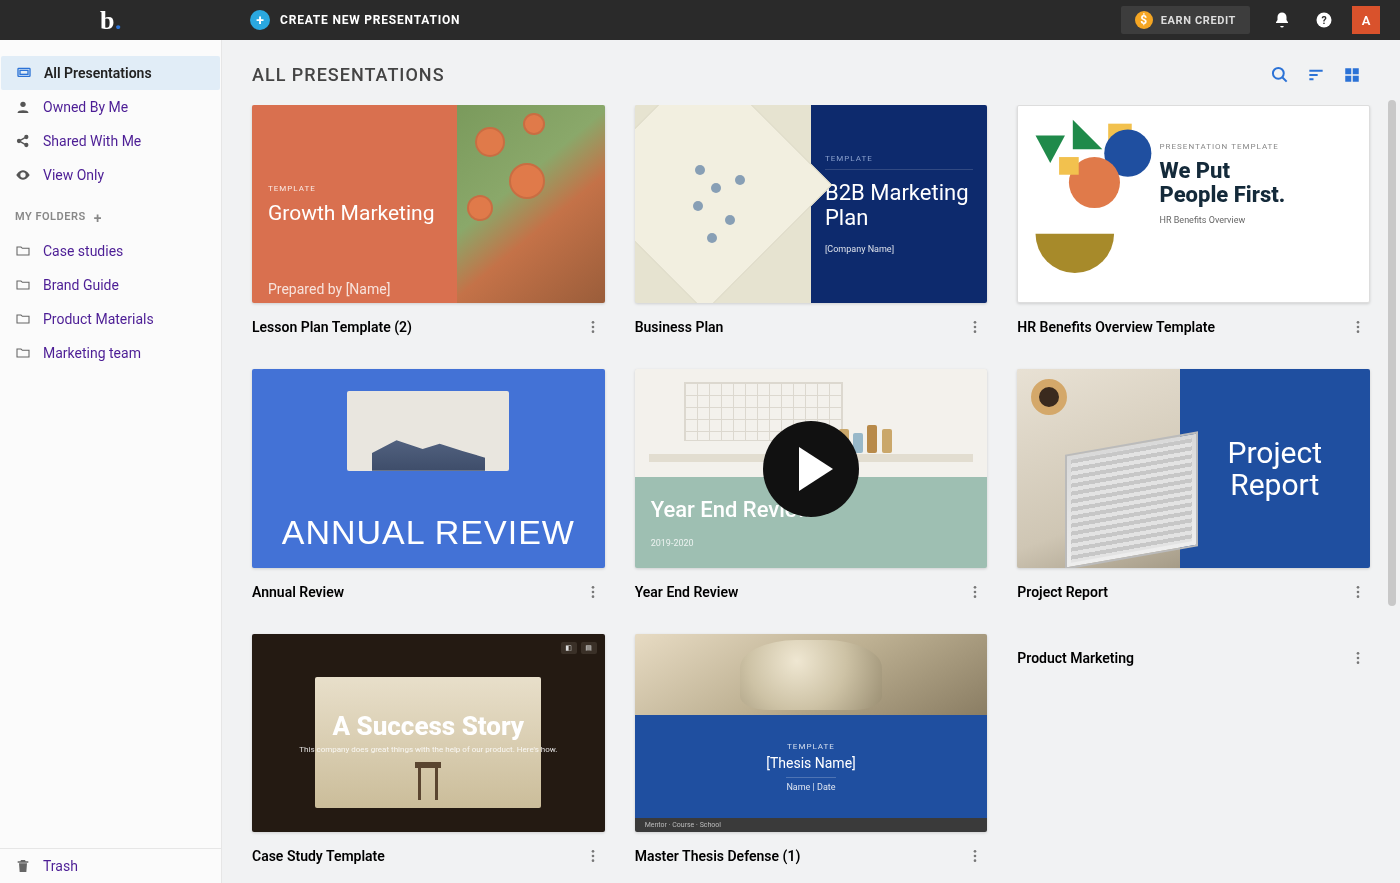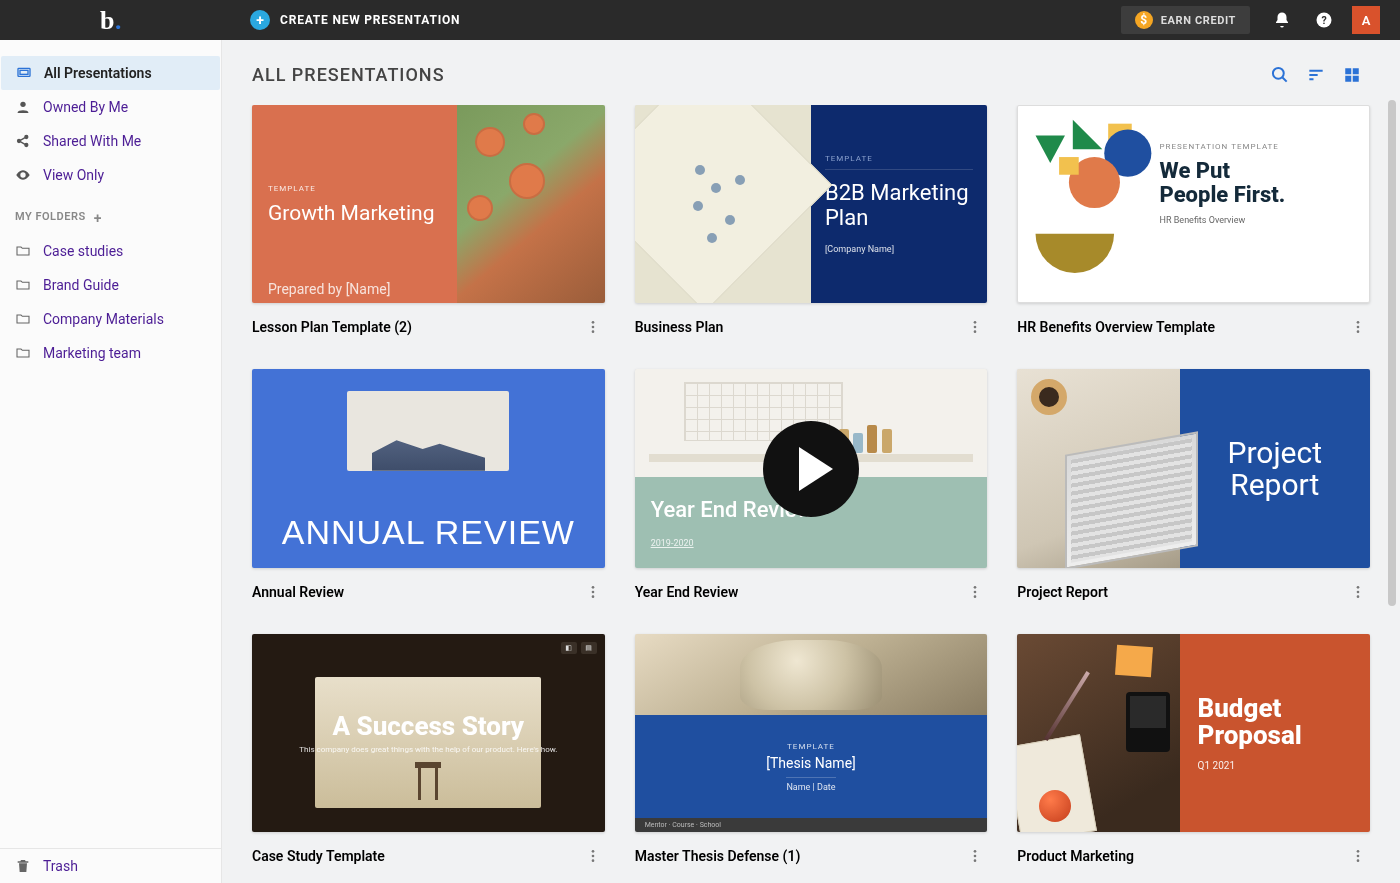--- a/index.html
+++ b/index.html
@@ -82,21 +82,21 @@
   .t4-arm { width:70%; height:55%; background:linear-gradient(#5a6a88,#3e4d6a); clip-path:polygon(0 60%,22% 30%,45% 50%,60% 38%,80% 55%,100% 70%,100% 100%,0 100%);}
   .t4 .big { font-family: Impact, 'Arial Black', sans-serif; font-size:34px; letter-spacing:1px; }
 
   .t5 { display:flex; flex-direction:column; }
   .t5-top { flex:1; background:#f3f1ec; position:relative; }
   .t5-wall { position:absolute; left:14%; top:12%; width:45%; height:55%; background:repeating-linear-gradient(#dcd8cf 0 1px, transparent 1px 12px), repeating-linear-gradient(90deg,#dcd8cf 0 1px, transparent 1px 12px); border:1px solid #dcd8cf; }
   .t5-shelf { position:absolute; left:4%; bottom:14%; width:92%; height:8px; background:#e2ddd0; }
   .bottle { position:absolute; bottom:22%; width:10px; height:24px; background:#caa76a; border-radius:2px;}
   .t5-bot { height:46%; background:#9ebfb2; color:#fff; padding:10px 16px; display:flex; flex-direction:column; justify-content:center;}
   .t5-bot .big { font-size:22px; font-weight:500;}
-  .t5-bot .foot { font-size:9px; margin-top:16px; opacity:.8;text-decoration:underline;}
+  .t5-bot .foot { font-size:9px; margin-top:16px; opacity:.8;}
   .play { position:absolute; left:50%; top:50%; width:96px; height:96px; margin:-48px 0 0 -48px; border-radius:50%; background:#111; display:flex; align-items:center; justify-content:center;}
   .play::after { content:''; display:block; margin-left:10px; border-left:34px solid #fff; border-top:22px solid transparent; border-bottom:22px solid transparent;}
 
   .t6 { display:flex; }
   .t6-left { width:46%; background:linear-gradient(160deg,#e8e1d4 0%, #cfc6b4 70%, #a59b87 100%); position:relative; }
   .laptop { position:absolute; right:-18px; bottom:10px; width:82%; height:58%; background:linear-gradient(#d9d9d9,#eee); transform:skewY(-10deg); border:2px solid #bbb; }
   .lap-keys { position:absolute; inset:4px; background:repeating-linear-gradient(#c7c7c7 0 4px, #e3e3e3 4px 8px);}
   .mug { position:absolute; top:10px; left:14px; width:36px; height:36px; border-radius:50%; background:#3a2a1e; border:8px solid #d4a86a;}
   .t6-right { flex:1; background:#1f4fa0; color:#fff; display:flex; align-items:center; justify-content:center; padding:0 12px; font-family:Georgia,'Times New Roman',serif; text-align:center;}
   .t6-right .big { font-size:30px; line-height:1.05;}
@@ -215,21 +215,21 @@
     <div class="nav-item">
       <svg viewBox="0 0 24 24" fill="none" stroke="#666" stroke-width="1.6">
           <path d="M3 6h6l2 2h10v10H3z"></path>
         </svg>
       <span>Brand Guide</span>
     </div>
     <div class="nav-item">
       <svg viewBox="0 0 24 24" fill="none" stroke="#666" stroke-width="1.6">
           <path d="M3 6h6l2 2h10v10H3z"></path>
         </svg>
-      <span>Company Materials</span>
+      <span>Product Materials</span>
     </div>
     <div class="nav-item">
       <svg viewBox="0 0 24 24" fill="none" stroke="#666" stroke-width="1.6">
           <path d="M3 6h6l2 2h10v10H3z"></path>
         </svg>
       <span>Marketing team</span>
     </div>
 
     <div class="sidebar-spacer"></div>
     <div class="sidebar-divider"></div>
@@ -468,33 +468,20 @@
                 <svg width="16" height="16" viewBox="0 0 24 24" fill="#777">
                   <circle cx="12" cy="5" r="2"></circle>
                   <circle cx="12" cy="12" r="2"></circle>
                   <circle cx="12" cy="19" r="2"></circle>
                 </svg>
               </div>
           </div>
         </div>
 
         <div class="card">
-          <div class="thumb t9">
-            <div class="t9-left">
-              <div class="planner"></div>
-              <div class="pen"></div>
-              <div class="note"></div>
-              <div class="calc"></div>
-              <div class="apple"></div>
-            </div>
-            <div class="t9-right">
-              <div class="big"><span>Budget</span><br><span>Proposal</span></div>
-              <div class="foot">Q1 2021</div>
-            </div>
-          </div>
           <div class="card-footer">
             <div class="card-title">Product Marketing</div>
             <div class="more-btn">
                 <svg width="16" height="16" viewBox="0 0 24 24" fill="#777">
                   <circle cx="12" cy="5" r="2"></circle>
                   <circle cx="12" cy="12" r="2"></circle>
                   <circle cx="12" cy="19" r="2"></circle>
                 </svg>
               </div>
           </div>

